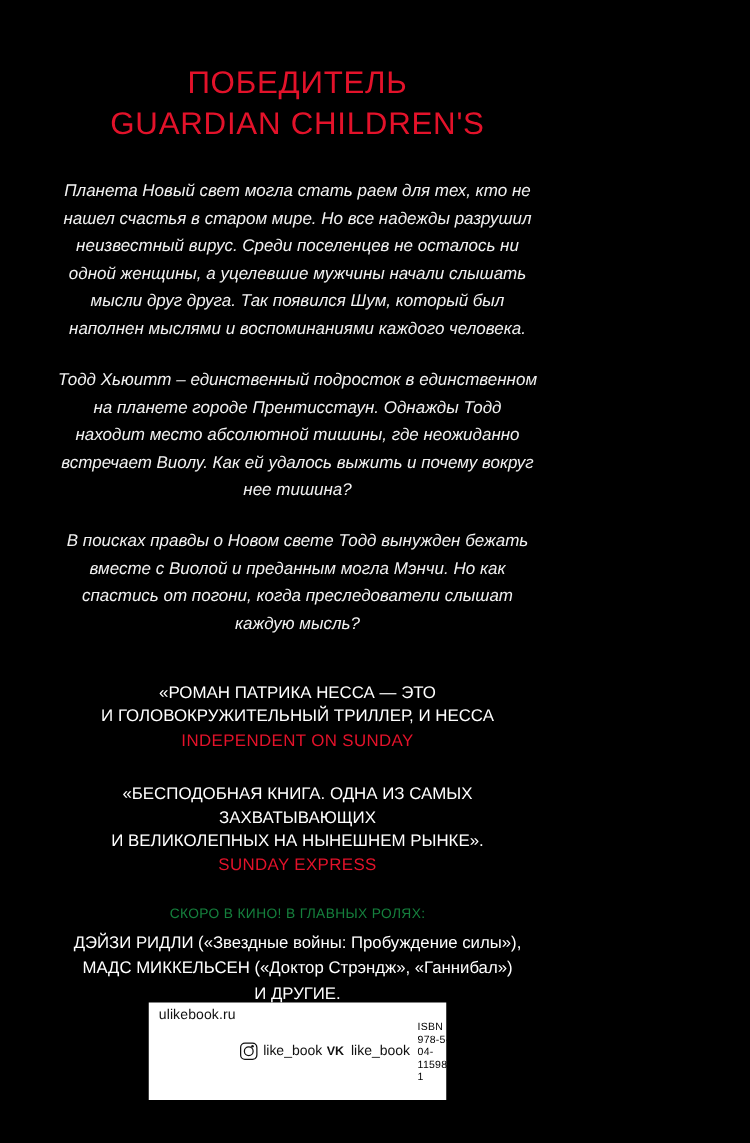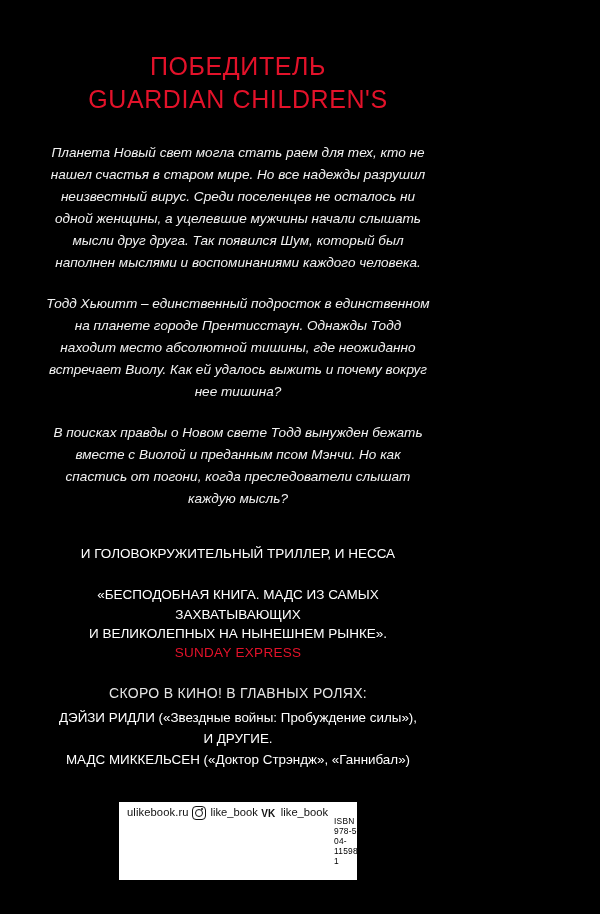--- a/index.html
+++ b/index.html
@@ -69,22 +69,22 @@
     color: #e3122a;
     letter-spacing: 0.3px;
   }
 
   
   .movie {
     margin-top: 16px;
     text-align: center;
   }
   .movie-head {
-    color: #e5e5e5;
-    font-size: 14px;
+    color: #15803d;
+    font-size: 11px;
     letter-spacing: 0.3px;
     margin-bottom: 7px;
   }
   .movie-line {
     font-size: 13.4px;
     line-height: 1.56;
     color: #ffffff;
   }
 
   
@@ -113,20 +113,21 @@
     padding-right: 6px;
   }
   .site {
     font-size: 11.2px;
     color: #111;
     letter-spacing: 0.1px;
     margin-bottom: 1px;
   }
   .social {
     display: flex;
+    align-items: center;
     gap: 5px;
     font-size: 11.2px;
     color: #111;
   }
   .ig-icon {
     width: 14px; height: 14px;
     border: 1.6px solid #111;
     border-radius: 4px;
     position: relative;
     flex: 0 0 auto;
@@ -198,42 +199,44 @@
 <div class="cover">
 
   <div class="award">
     <div>ПОБЕДИТЕЛЬ</div>
     <div>GUARDIAN CHILDREN'S</div>
   </div>
 
   <div class="synopsis">
     <p>Планета Новый свет могла стать раем для тех, кто не нашел счастья в старом мире. Но все надежды разрушил неизвестный вирус. Среди поселенцев не осталось ни одной женщины, а уцелевшие мужчины начали слышать мысли друг друга. Так появился Шум, который был наполнен мыслями и воспоминаниями каждого человека.</p>
     <p>Тодд Хьюитт – единственный подросток в единственном на планете городе Прентисстаун. Однажды Тодд находит место абсолютной тишины, где неожиданно встречает Виолу. Как ей удалось выжить и почему вокруг нее тишина?</p>
-    <p>В поисках правды о Новом свете Тодд вынужден бежать вместе с Виолой и преданным псом Мэнчи. Но как спастись от погони, когда преследователи слышат каждую мысль?</p>
+    <p>В поисках правды о Новом свете Тодд вынужден бежать вместе с Виолой и преданным могла Мэнчи. Но как спастись от погони, когда преследователи слышат каждую мысль?</p>
   </div>
 
   <div class="blurbs">
 
     <div class="blurb">
+      <div class="blurb-text">«РОМАН ПАТРИКА НЕССА — ЭТО</div>
       <div class="blurb-text">И ГОЛОВОКРУЖИТЕЛЬНЫЙ ТРИЛЛЕР, И НЕССА</div>
+      <div class="blurb-source">INDEPENDENT ON SUNDAY</div>
     </div>
 
     <div class="blurb">
-      <div class="blurb-text">«БЕСПОДОБНАЯ КНИГА. МАДС ИЗ САМЫХ ЗАХВАТЫВАЮЩИХ</div>
+      <div class="blurb-text">«БЕСПОДОБНАЯ КНИГА. ОДНА ИЗ САМЫХ ЗАХВАТЫВАЮЩИХ</div>
       <div class="blurb-text">И ВЕЛИКОЛЕПНЫХ НА НЫНЕШНЕМ РЫНКЕ».</div>
       <div class="blurb-source">SUNDAY EXPRESS</div>
     </div>
 
   </div>
 
   <div class="movie">
     <div class="movie-head">СКОРО В КИНО! В ГЛАВНЫХ РОЛЯХ:</div>
     <div class="movie-line">ДЭЙЗИ РИДЛИ («Звездные войны: Пробуждение силы»),</div>
+    <div class="movie-line">МАДС МИККЕЛЬСЕН («Доктор Стрэндж», «Ганнибал»)</div>
     <div class="movie-line">И ДРУГИЕ.</div>
-    <div class="movie-line">МАДС МИККЕЛЬСЕН («Доктор Стрэндж», «Ганнибал»)</div>
   </div>
 
   <div class="footer">
     <div class="footer-box">
 
       <div class="footer-left">
         <div class="site">ulikebook.ru</div>
         <div class="social">
           <span class="ig-icon"></span>
           <span>like_book</span>

